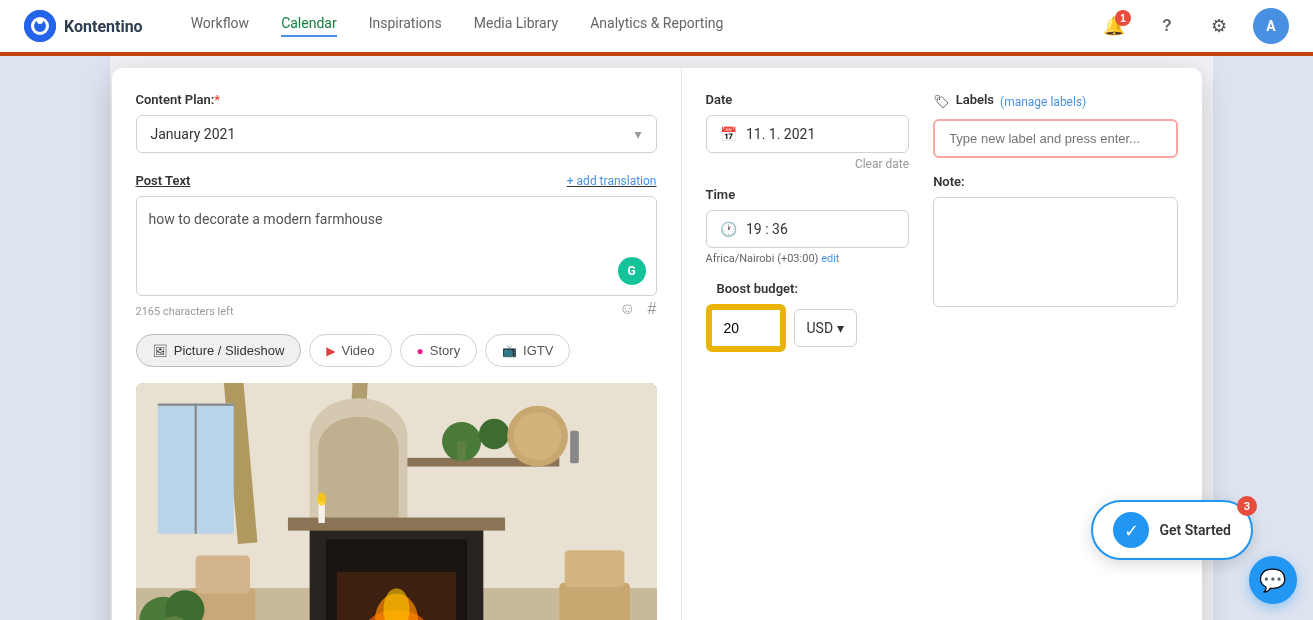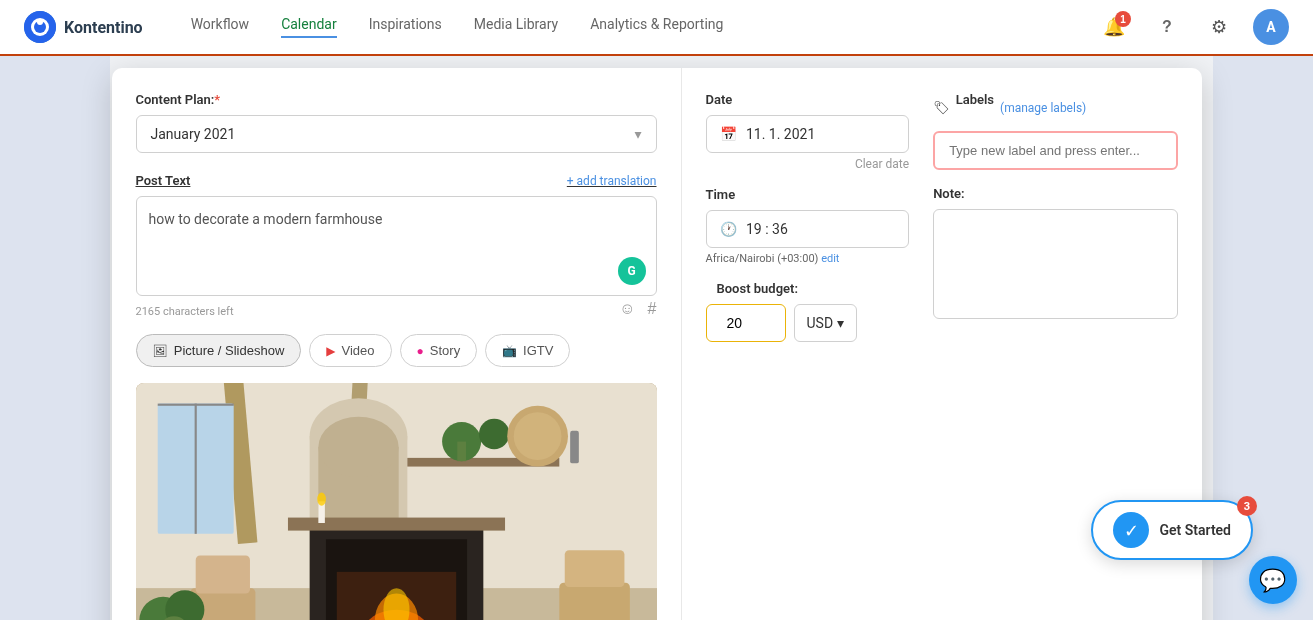--- a/index.html
+++ b/index.html
@@ -1,21 +1,21 @@
 <!DOCTYPE html>
 <html><head>
   <meta charset="utf-8">
   <style>
     * { box-sizing: border-box; margin: 0; padding: 0; }
     body { font-family: -apple-system, BlinkMacSystemFont, 'Segoe UI', Roboto, sans-serif; background: #f0f2f5; color: #333; font-size: 14px; overflow: hidden; }
 
     
     .topnav {
       display: flex; align-items: center; background: #fff; height: 56px;
-      padding: 0 24px; border-bottom: 2px solid #c2410c;
+      padding: 0 24px; border-bottom: 4px solid #c2410c;
       position: fixed; top: 0; left: 0; right: 0; z-index: 100;
     }
     .logo { display: flex; align-items: center; gap: 8px; margin-right: 48px; }
     .logo-circle { width: 32px; height: 32px; border-radius: 50%; background: linear-gradient(135deg, #4a90e2, #357abd); display: flex; align-items: center; justify-content: center; }
     .logo-text { font-weight: 700; font-size: 16px; color: #2c3e50; }
     .nav-links { display: flex; gap: 32px; flex: 1; }
     .nav-link { font-size: 14px; color: #666; cursor: pointer; text-decoration: none; padding-bottom: 4px; }
     .nav-link.active { color: #15803d; border-bottom: 2px solid #4a90e2; }
     .nav-icons { display: flex; align-items: center; gap: 16px; margin-left: auto; }
     .nav-icon-btn { width: 36px; height: 36px; border-radius: 50%; background: transparent; border: none; cursor: pointer; display: flex; align-items: center; justify-content: center; color: #555; font-size: 18px; position: relative; }
@@ -56,21 +56,21 @@
     .date-field { border: 1px solid #d0d0d0; border-radius: 6px; padding: 10px 14px; display: flex; align-items: center; gap: 8px; font-size: 14px; color: #333; cursor: pointer; margin-bottom: 4px; }
     .clear-date { font-size: 12px; color: #999; cursor: pointer; text-align: right; margin-bottom: 16px; }
 
     .time-section-label { font-size: 13px; font-weight: 600; color: #333; margin-bottom: 8px; margin-top: 8px; }
     .time-field { border: 1px solid #d0d0d0; border-radius: 6px; padding: 10px 14px; display: flex; align-items: center; gap: 8px; font-size: 14px; color: #333; cursor: pointer; margin-bottom: 4px; }
     .timezone-info { font-size: 11px; color: #666; margin-bottom: 16px; }
     .timezone-info a { color: #4a90e2; cursor: pointer; }
 
     .boost-label { font-size: 13px; font-weight: 600; color: #333; margin-bottom: 8px; margin-left: 11px; }
     .boost-field { display: flex; align-items: center; gap: 8px; }
-    .boost-input { width: 80px; border: 1px solid #eab308; border-radius: 6px; padding: 10px 20px; font-size: 14px; }
+    .boost-input { width: 80px; border: 6px solid #eab308; border-radius: 6px; padding: 10px 12px; font-size: 14px; }
     .currency-select { border: 1px solid #d0d0d0; border-radius: 6px; padding: 10px 12px; font-size: 14px; color: #333; display: flex; align-items: center; gap: 4px; cursor: pointer; }
 
     
     .labels-header { display: flex; align-items: center; gap: 6px; margin-bottom: 8px; }
     .manage-labels { font-size: 12px; color: #4a90e2; cursor: pointer; }
     .label-input { width: 100%; border: 2px solid #fca5a5; border-radius: 6px; padding: 10px 14px; font-size: 13px; color: #701a75; margin-bottom: 16px; }
     
     .note-label { font-size: 13px; font-weight: 600; color: #333; margin-bottom: 8px; }
     .note-area { width: 100%; border: 1px solid #d0d0d0; border-radius: 6px; padding: 12px; min-height: 110px; font-size: 14px; resize: none; outline: none; color: #333; }
 
@@ -277,21 +277,21 @@
               <div class="currency-select">
                 <span>USD</span>
                 <span>▾</span>
               </div>
             </div>
           </div>
 
           <div style="flex:1.2;">
             <div class="labels-header">
               <span style="font-size:13px;">🏷</span>
-              <span class="field-label" style="margin-bottom:16px;">Labels</span>
+              <span class="field-label" style="margin-bottom:4px;">Labels</span>
               <span class="manage-labels">(manage labels)</span>
             </div>
             <input type="text" class="label-input" placeholder="Type new label and press enter..." style="">
 
             <div class="note-label">Note:</div>
             <textarea class="note-area" style=""></textarea>
           </div>
 
         </div>
       </div>

